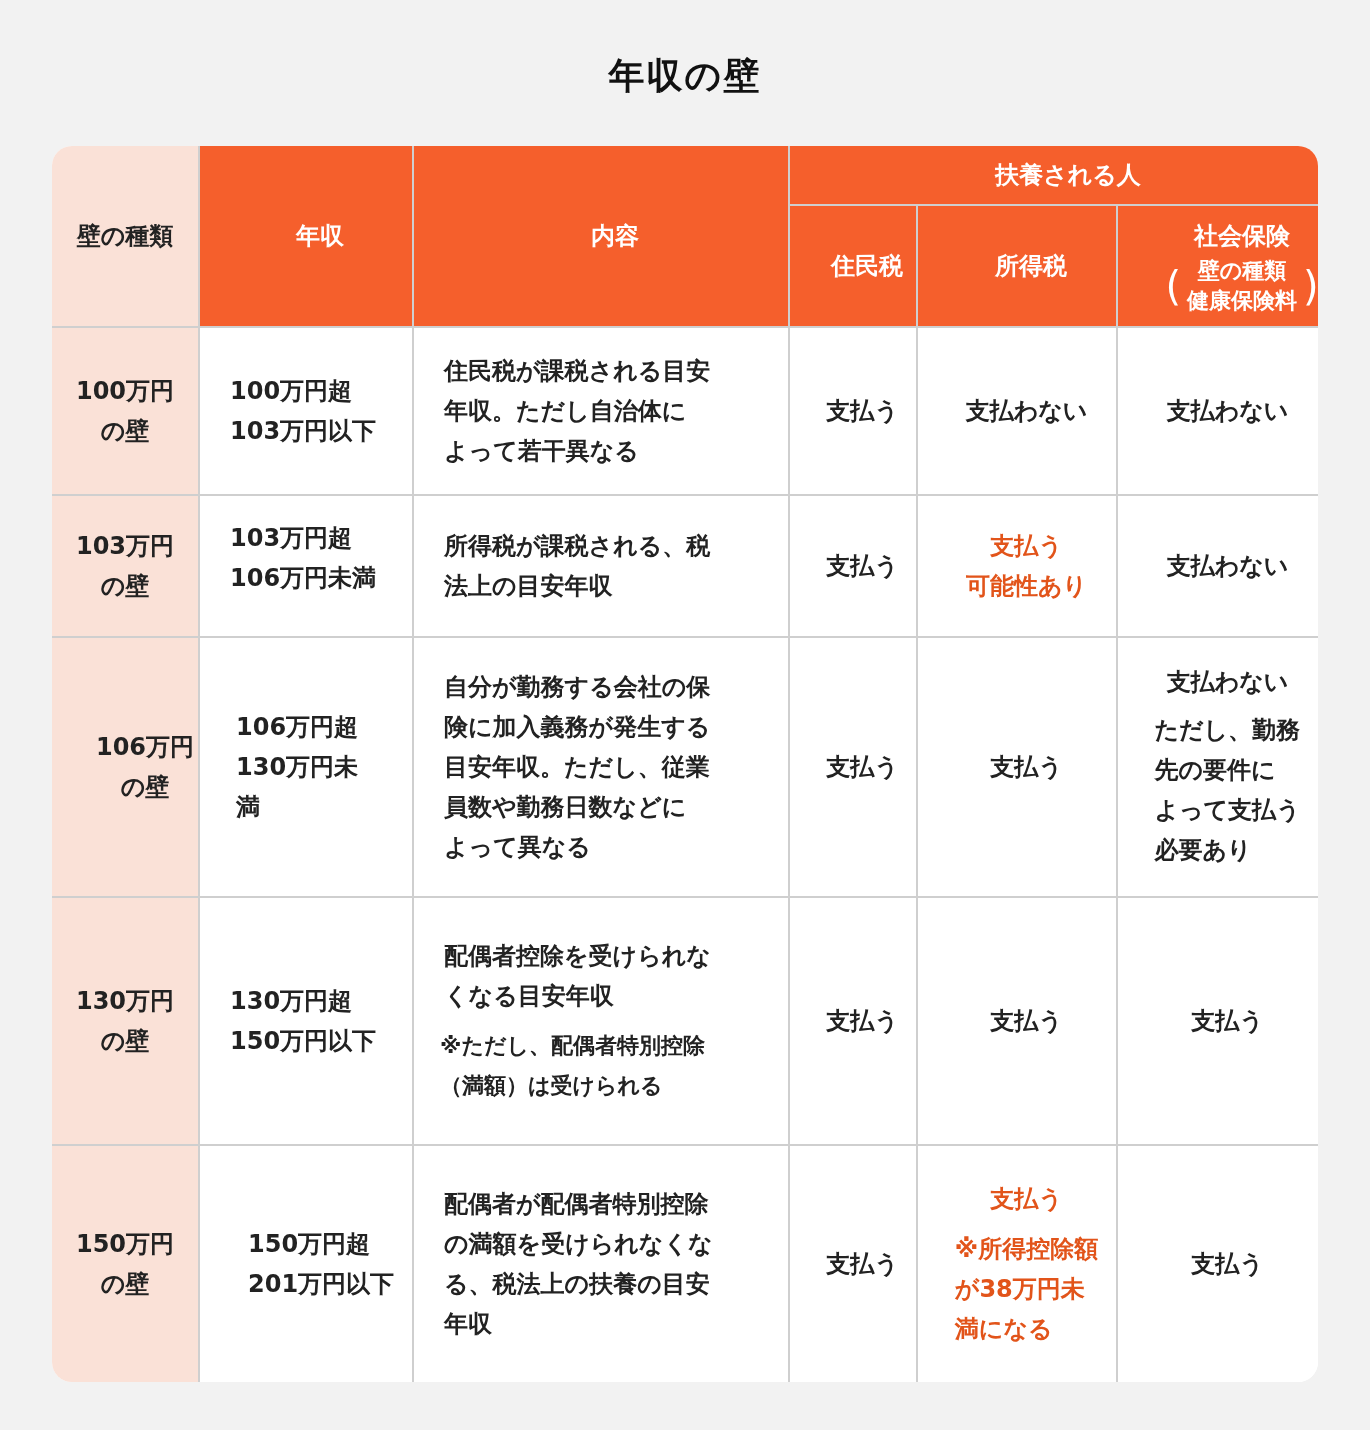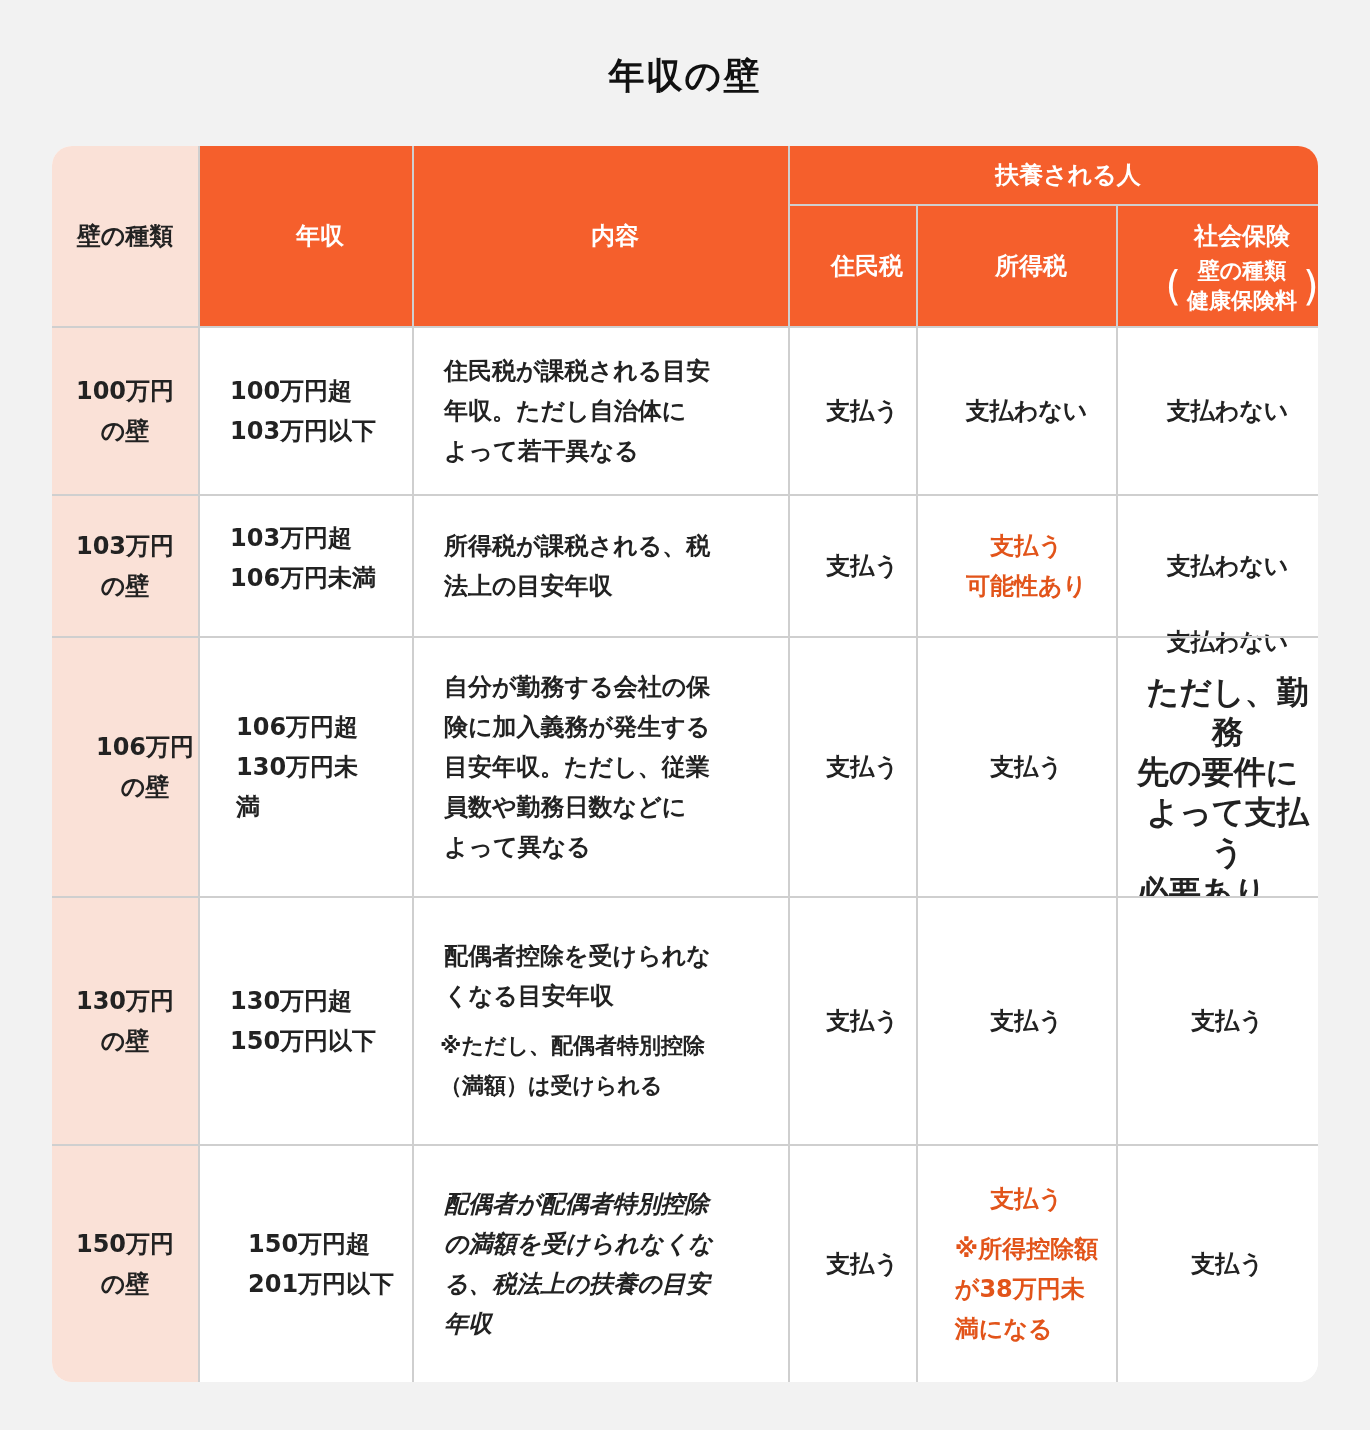--- a/index.html
+++ b/index.html
@@ -130,21 +130,21 @@
         <span>目安年収。ただし、従業</span>
         <span>員数や勤務日数などに</span>
         <span>よって異なる</span>
       </div>
     </div>
   <div class="cell body" style="left:738px;top:492px;width:126px;height:258px;">支払う</div>
   <div class="cell body" style="left:866px;top:492px;width:198px;height:258px;">支払う</div>
   <div class="cell body" style="left:1066px;top:492px;width:200px;height:258px;">
     <div class="col">
       <span>支払わない</span>
-      <div class="col l note" style="font-size:32px;">
+      <div class="col l note" style="font-size:24px;font-family:Liberation Mono, monospace;">
         <span>ただし、勤務</span>
         <span>先の要件に</span>
         <span>よって支払う</span>
         <span>必要あり</span>
       </div>
     </div>
   </div>
 
   <div class="cell kind" style="left:0;top:752px;width:146px;height:246px;">
       <div class="col">
@@ -177,21 +177,21 @@
         <span>150万円</span>
         <span>の壁</span>
       </div>
     </div>
   <div class="cell body left" style="left:148px;top:1000px;width:212px;height:236px;padding-left:48px;">
       <div class="col l">
         <span>150万円超</span>
         <span>201万円以下</span>
       </div>
     </div>
-  <div class="cell body left" style="left:362px;top:1000px;width:430px;height:236px;font-style:italic;">
+  <div class="cell body left" style="left:362px;top:1000px;width:430px;height:236px;">
       <div class="col l">
         <span>配偶者が配偶者特別控除</span>
         <span>の満額を受けられなくな</span>
         <span>る、税法上の扶養の目安</span>
         <span>年収</span>
       </div>
     </div>
   <div class="cell body" style="left:738px;top:1000px;width:126px;height:236px;">支払う</div>
   <div class="cell body orange" style="left:866px;top:1000px;width:198px;height:236px;">
     <div class="col">

